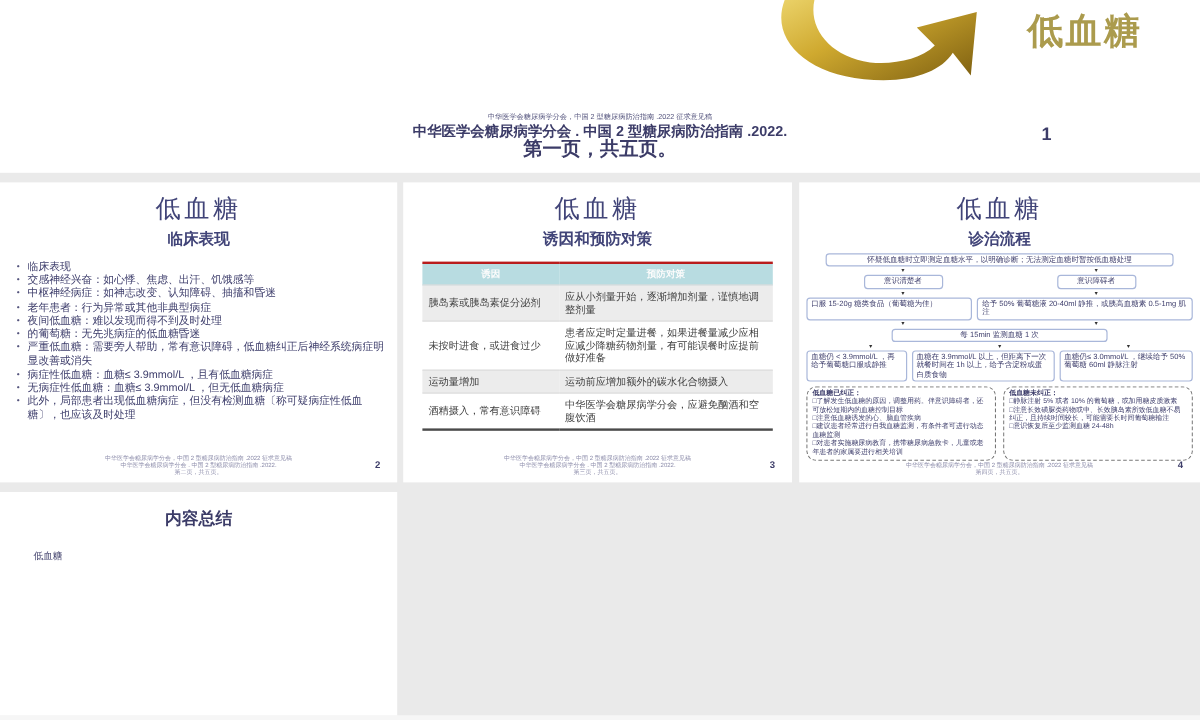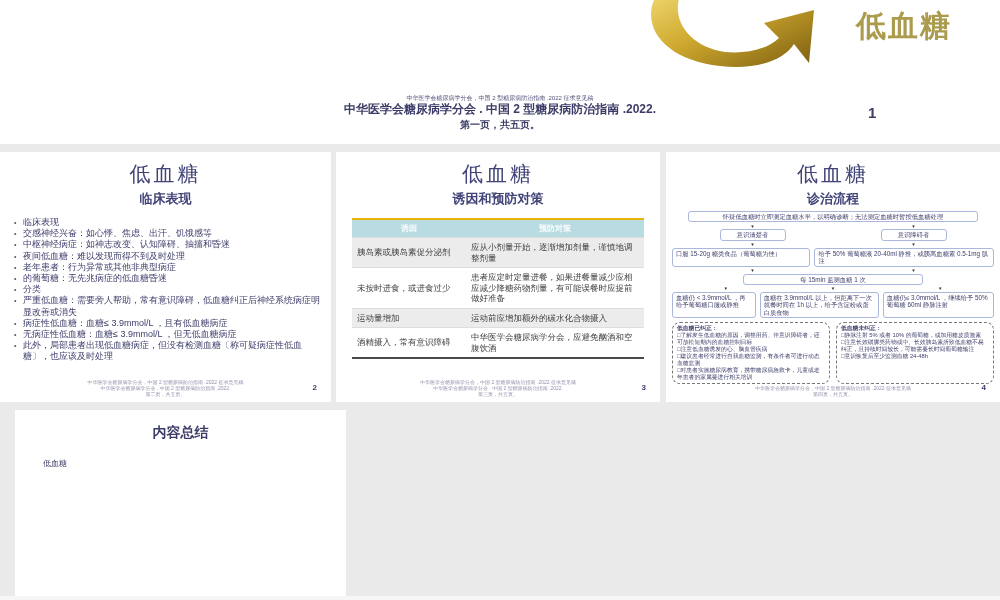--- a/index.html
+++ b/index.html
@@ -7,45 +7,45 @@
   .canvas{position:absolute;inset:0;}
 
   
   .header{position:absolute;left:0;top:0;width:1000px;height:144px;background:#ffffff;}
   .logo{position:absolute;left:628px;top:0;width:205px;height:78px;overflow:visible;}
   .logo-caption{position:absolute;left:856px;top:6px;font-size:30px;font-weight:bold;
     color:#ab9b4d;letter-spacing:2px;}
   .meta{position:absolute;left:0;top:94px;width:1000px;text-align:center;color:#3c3c68;}
   .meta-small{font-size:6px;color:#55557e;line-height:8px;}
   .meta-main{font-size:12px;font-weight:600;line-height:15px;}
-  .meta-page{font-size:10px;font-weight:bold;line-height:15px;}
+  .meta-page{font-size:16px;font-weight:bold;line-height:15px;}
   .header-pagenum{position:absolute;left:868px;top:104px;font-size:15px;font-weight:bold;color:#3c3c68;}
 
   
   .slide{position:absolute;background:#ffffff;box-sizing:border-box;color:#3d3d6b;}
   .slide-title{margin:8px 0 0;text-align:center;font-family:"DejaVu Serif",serif;
     font-weight:normal;font-size:21px;letter-spacing:3px;color:#414478;}
   .slide-subtitle{margin:2px 0 0;text-align:center;font-size:13px;font-weight:bold;color:#414478;}
   .slide-footer{position:absolute;left:0;bottom:5px;width:100%;text-align:center;
     font-size:5px;line-height:6px;color:#9090ad;}
   .slide-pagenum{position:absolute;right:14px;bottom:10px;font-size:8px;font-weight:bold;color:#3c3c68;}
 
   .slide-clinical{left:0;top:152px;width:331px;height:250px;}
   .slide-prevention{left:336px;top:152px;width:324px;height:250px;}
   .slide-process{left:666px;top:152px;width:334px;height:250px;}
-  .slide-summary{left:0;top:410px;width:331px;height:190px;margin-left:15px;}
+  .slide-summary{left:0;top:410px;width:331px;height:190px;}
 
   
   .bullets{margin:9px 10px 0 12px;padding:0;list-style:none;font-size:9px;line-height:11.2px;}
   .bullets li{padding-left:11px;position:relative;}
   .bullets li::before{content:"•";position:absolute;left:2px;top:0;font-size:7px;color:#55557e;}
 
   
   .ptable{width:292px;margin:10px auto 0;border-collapse:collapse;font-size:8.5px;color:#3f3f3f;
-    border-top:2px solid #eab308;border-bottom:2px solid #4a4a4a;}
+    border-top:2px solid #b91c1c;border-bottom:2px solid #4a4a4a;}
   .ptable th{background:#b8dce1;color:#fbfbfb;font-size:8px;font-weight:bold;
     padding:3px 4px;text-align:center;}
   .ptable td{padding:4px 5px;vertical-align:middle;border-top:1px solid #dddddd;line-height:10.5px;}
   .ptable .c-cause{width:39%;}
   .ptable tr.odd td{background:#ececec;}
 
   
   .flow{margin:3px 6px 0;font-size:6.3px;line-height:7.4px;color:#3d3d6b;}
   .fbox{border:1px solid #a9b7da;border-radius:3px;background:#fff;padding:1px 3px;box-sizing:border-box;}
   .arrow-row{display:flex;height:7px;align-items:center;}
@@ -99,24 +99,23 @@
     <div class="header-pagenum">1</div>
   </div>
 
   <section class="slide slide-clinical">
     <h1 class="slide-title">低血糖</h1>
     <h2 class="slide-subtitle">临床表现</h2>
     <ul class="bullets">
       <li>临床表现</li>
       <li>交感神经兴奋：如心悸、焦虑、出汗、饥饿感等</li>
       <li>中枢神经病症：如神志改变、认知障碍、抽搐和昏迷</li>
+      <li>老年患者：行为异常或其他非典型病症</li>
       <li>夜间低血糖：难以发现而得不到及时处理</li>
-      <li>老年患者：行为异常或其他非典型病症</li>
       <li>的葡萄糖：无先兆病症的低血糖昏迷</li>
-      <li>分类</li>
       <li>严重低血糖：需要旁人帮助，常有意识障碍，低血糖纠正后神经系统病症明显改善或消失</li>
       <li>病症性低血糖：血糖≤ 3.9mmol/L ，且有低血糖病症</li>
       <li>无病症性低血糖：血糖≤ 3.9mmol/L ，但无低血糖病症</li>
       <li>此外，局部患者出现低血糖病症，但没有检测血糖〔称可疑病症性低血糖〕，也应该及时处理</li>
     </ul>
     <div class="slide-footer">
       <div>中华医学会糖尿病学分会，中国 2 型糖尿病防治指南 .2022 征求意见稿</div>
       <div>中华医学会糖尿病学分会 . 中国 2 型糖尿病防治指南 .2022.</div>
       <div>第二页，共五页。</div>
     </div>

